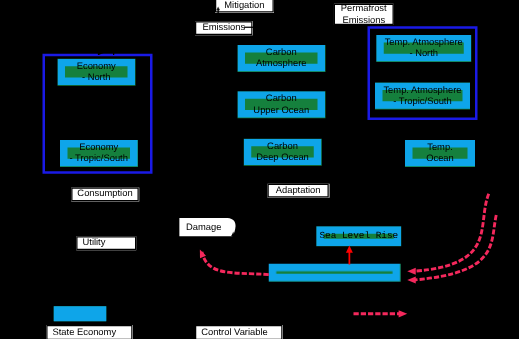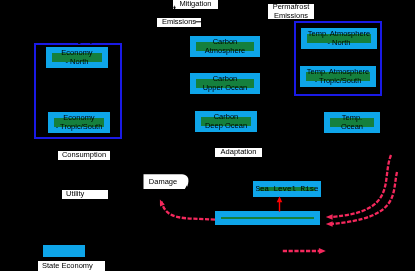--- a/index.html
+++ b/index.html
@@ -88,14 +88,15 @@
   <svg class="overlay" id="edges-top" viewBox="0 0 415 271">
     <g stroke="#000000" fill="#000000">
       <path stroke-width="1.1" fill="none" d="M174.5,12 L174.5,7"></path>
       <path stroke="none" opacity="0.78" d="M174.5,5.2 L176.1,8.2 L172.9,8.2 Z"></path>
       <path stroke-width="1" fill="none" d="M195.2,21.8 L203,21.8"></path>
     </g>
   </svg>
 
   <div class="swatch grey" style="left:43px;top:245px;width:42px;height:12px;"></div>
   <div class="node white" style="left:37px;top:260px;width:69px;height:12px;justify-content:flex-start;padding-left:4px;">State Economy</div>
+  <div class="node white" style="left:156px;top:260px;width:70px;height:12px;justify-content:flex-start;padding-left:4px;">Control Variable</div>
 
 </div>
 
 </body></html>

